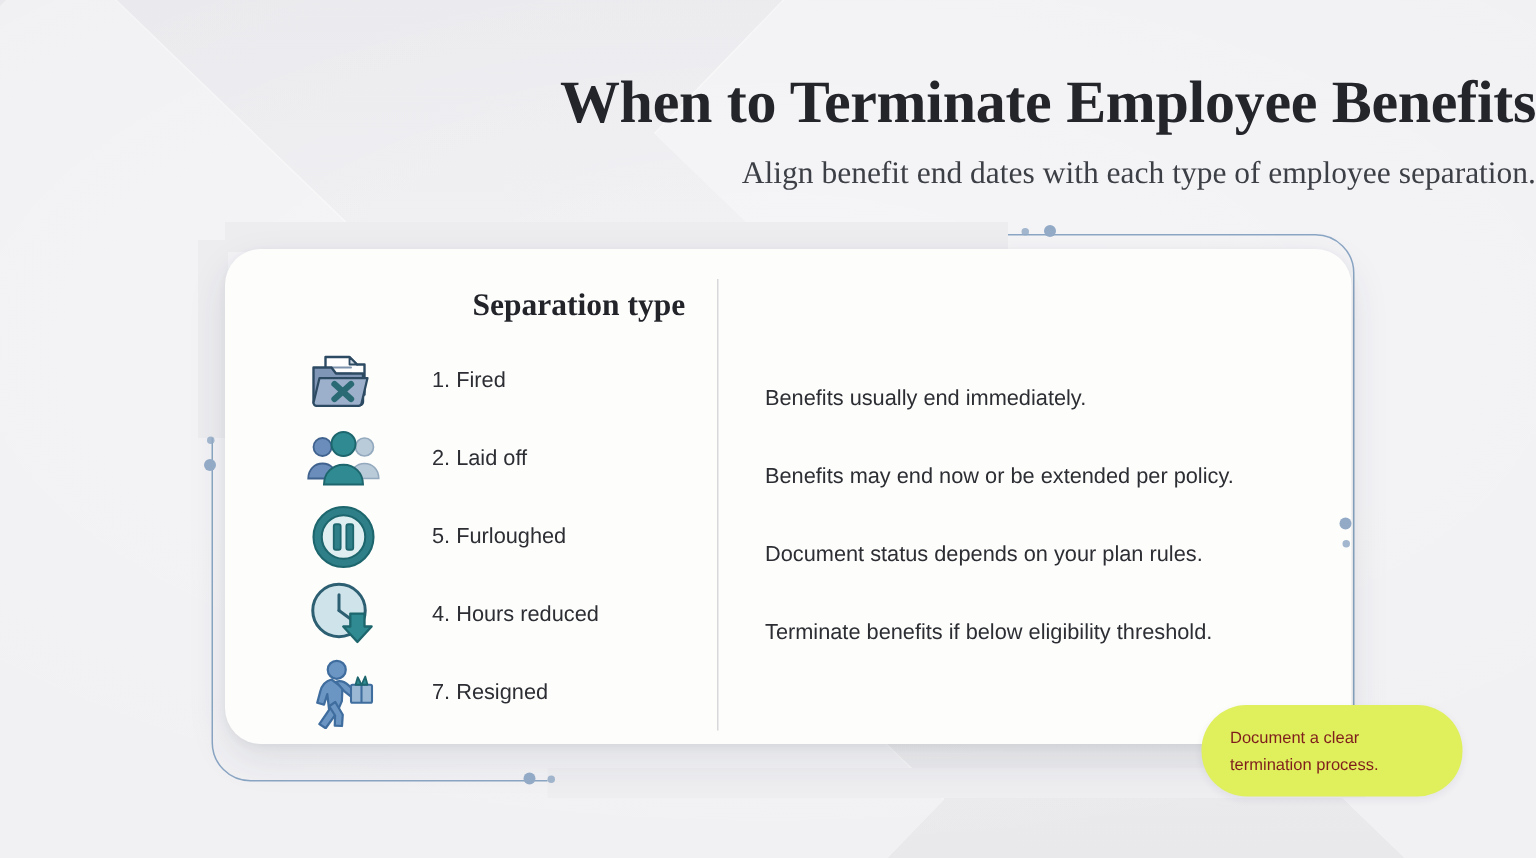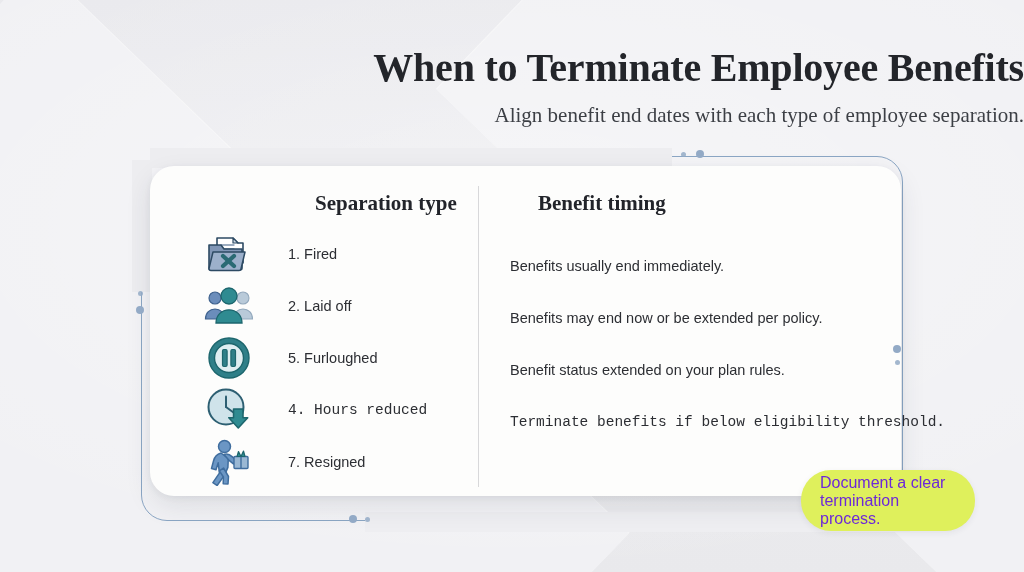--- a/index.html
+++ b/index.html
@@ -226,23 +226,23 @@
     background: #dff05c;
     border-radius: 30px;
     z-index: 7;
     box-shadow: 0 2px 6px rgba(40,48,66,0.07);
     display: flex;
     align-items: center;
     padding: 0 19px;
     box-sizing: border-box;
   }
   .callout-text {
-    font-size: 16px;
+    font-size: 11px;
     line-height: 18px;
-    color: #6d28d9;
+    color: #7f1d1d;
   }
 </style>
 </head>
 <body>
 
 <div id="stage">
 
   <div class="bg-diag bg-diag-tr2"></div>
   <div class="bg-diag bg-diag-bl"></div>
   <div class="bg-vign"></div>
@@ -266,21 +266,20 @@
   <div class="dot" style="left:349px;top:515px;width:8px;height:8px;"></div>
   <div class="dot" style="left:365px;top:517px;width:5px;height:5px;opacity:.85;"></div>
 
   <div class="card"></div>
   <div class="col-divider"></div>
 
   <div class="table">
 
     <div class="head-row">
       <div class="th th-sep">Separation type</div>
-      <div class="th th-ben">Benefit timing</div>
     </div>
 
     <div class="row" style="top:62px;padding-left:34px;">
       <div class="cell-icon">
         <svg width="48" height="44" viewBox="0 0 48 44">
           <path d="M12 6 h16 l5 5 h5 v20 h-26 z" fill="#ffffff" stroke="#2d4a63" stroke-width="1.6" stroke-linejoin="round"></path>
           <path d="M28 6 l5 5 h-5 z" fill="#cfd9e4" stroke="#2d4a63" stroke-width="1.2" stroke-linejoin="round"></path>
           <g stroke="#7e93ad" stroke-width="1.3" stroke-linecap="round">
             <line x1="16" y1="13" x2="29" y2="13"></line>
             <line x1="16" y1="17" x2="29" y2="17"></line>
@@ -323,24 +322,24 @@
     <div class="row" style="top:166px;">
       <div class="cell-icon">
         <svg width="46" height="46" viewBox="0 0 46 46">
           <circle cx="23" cy="23" r="20" fill="#2f7f88" stroke="#1d666d" stroke-width="1.4"></circle>
           <circle cx="23" cy="23" r="14.5" fill="#dfeef1" stroke="#1d666d" stroke-width="1.4"></circle>
           <rect x="16.5" y="14.5" width="4.6" height="17" rx="1.4" fill="#2f7f88" stroke="#1d666d" stroke-width="1.2"></rect>
           <rect x="24.9" y="14.5" width="4.6" height="17" rx="1.4" fill="#2f7f88" stroke="#1d666d" stroke-width="1.2"></rect>
         </svg>
       </div>
       <div class="cell-sep">5. Furloughed</div>
-      <div class="cell-ben">Benefit status extended on your plan rules.</div>
-    </div>
-
-    <div class="row" style="top:218px;font-family:Liberation Mono, monospace;">
+      <div class="cell-ben">Document status depends on your plan rules.</div>
+    </div>
+
+    <div class="row" style="top:218px;">
       <div class="cell-icon">
         <svg width="48" height="48" viewBox="0 0 48 48">
           <circle cx="21" cy="21" r="17.5" fill="#cfe3ea" stroke="#2d5f72" stroke-width="2"></circle>
           <g stroke="#2d5f72" stroke-width="2" stroke-linecap="round">
             <line x1="21" y1="21" x2="21" y2="10.5"></line>
             <line x1="21" y1="21" x2="28.5" y2="26.5"></line>
           </g>
           <path d="M31 22 h11 v10 h5.5 l-11 12 l-11 -12 h5.5 z" fill="#2f8b91" stroke="#1d666d" stroke-width="1.8" stroke-linejoin="round" transform="translate(-5,-1) scale(0.86) translate(8,6)"></path>
         </svg>
       </div>

